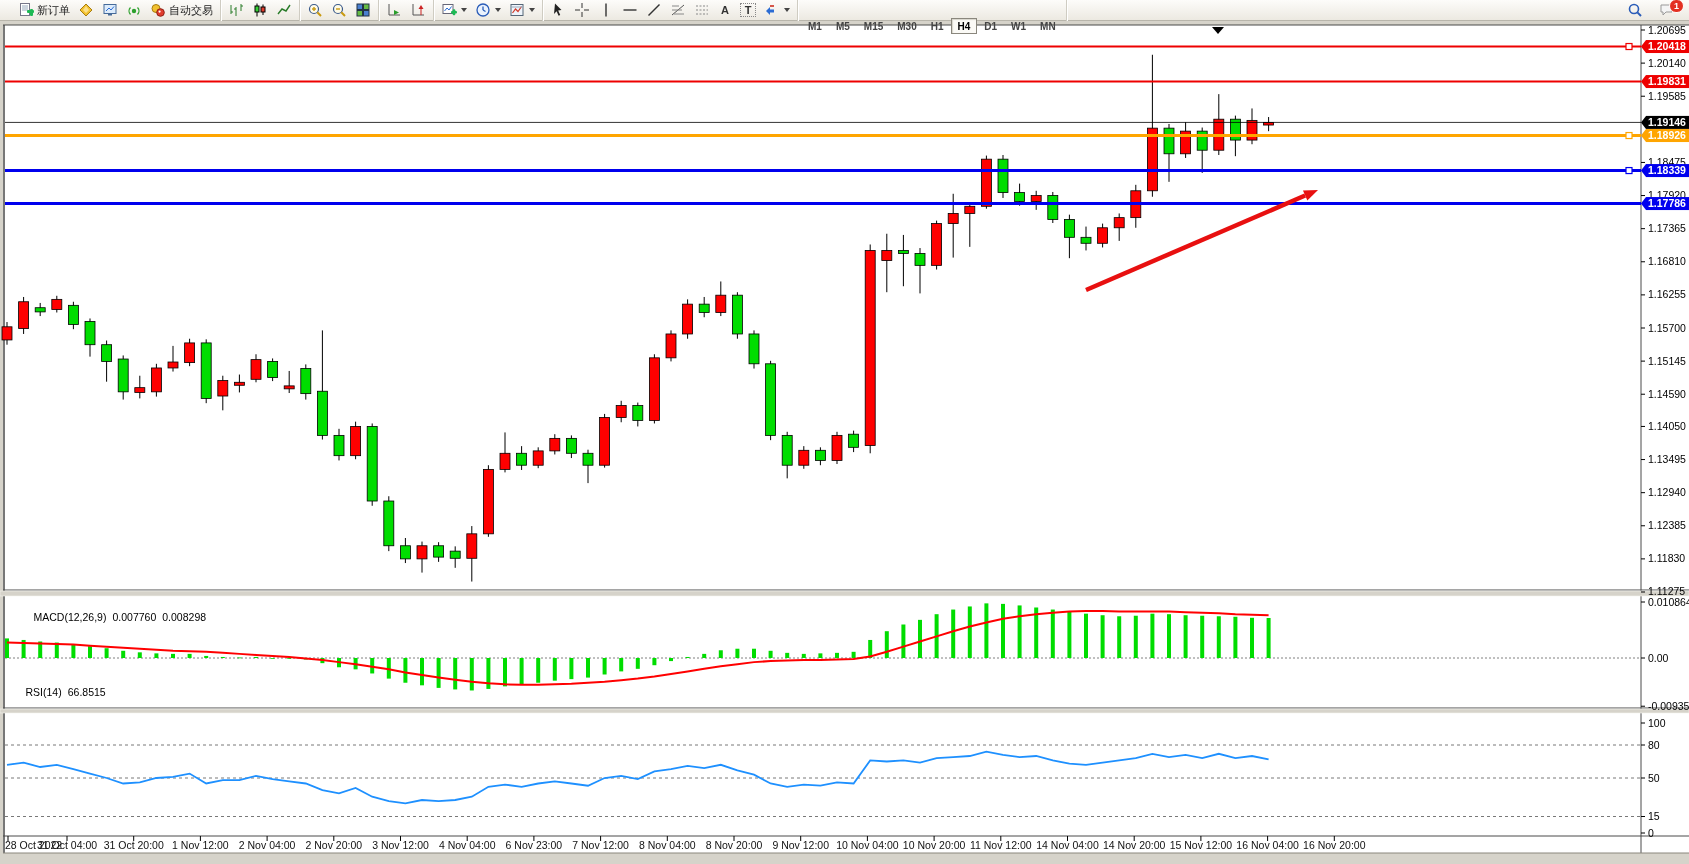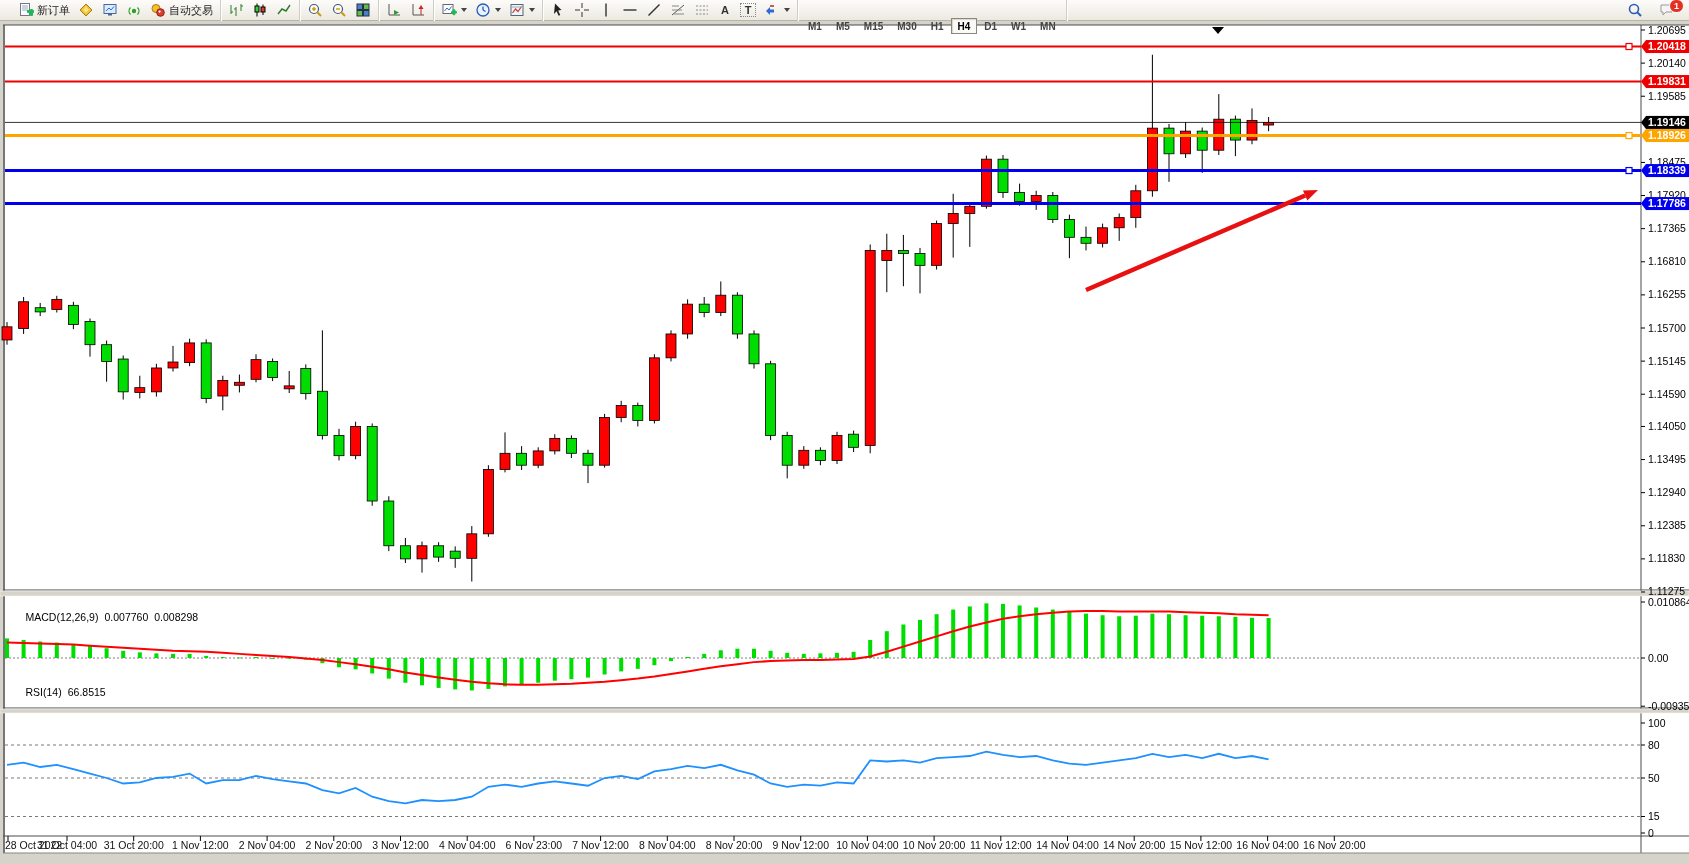--- a/index.html
+++ b/index.html
@@ -24,21 +24,21 @@
     font-weight:bold;border-radius:7px;padding:1px 4px;border:1px solid #fff;}
   .glyph-icon{font-size:11px;font-weight:bold;color:#333;width:14px;text-align:center;}
   .glyph-box{border:1px dotted #888;}
   
   #stage{position:absolute;left:0;top:22px;width:1689px;height:842px;border-radius:27px;}
   #chart-svg{position:absolute;left:0;top:0;}
   .overlay-label{position:absolute;font-size:11px;color:#000;white-space:pre;z-index:3;}
   #chart-title{left:10px;top:5px;font-weight:bold;}
   #chart-title .tri{display:inline-block;width:0;height:0;border-left:4px solid transparent;
      border-right:4px solid transparent;border-top:5px solid #222;margin-right:5px;}
-  #macd-label{left:8px;top:577px;font-size:10.5px;text-align:center;}
+  #macd-label{left:16px;top:577px;font-size:10.5px;text-align:center;}
   #rsi-label{left:8px;top:652px;font-size:10.5px;}
   .lbl-val{margin-left:6px;}
 </style>
 </head>
 <body>
 
 <div id="app">
   <div id="toolbar">
       <div class="tb-group">
         <div class="tb-btn">

